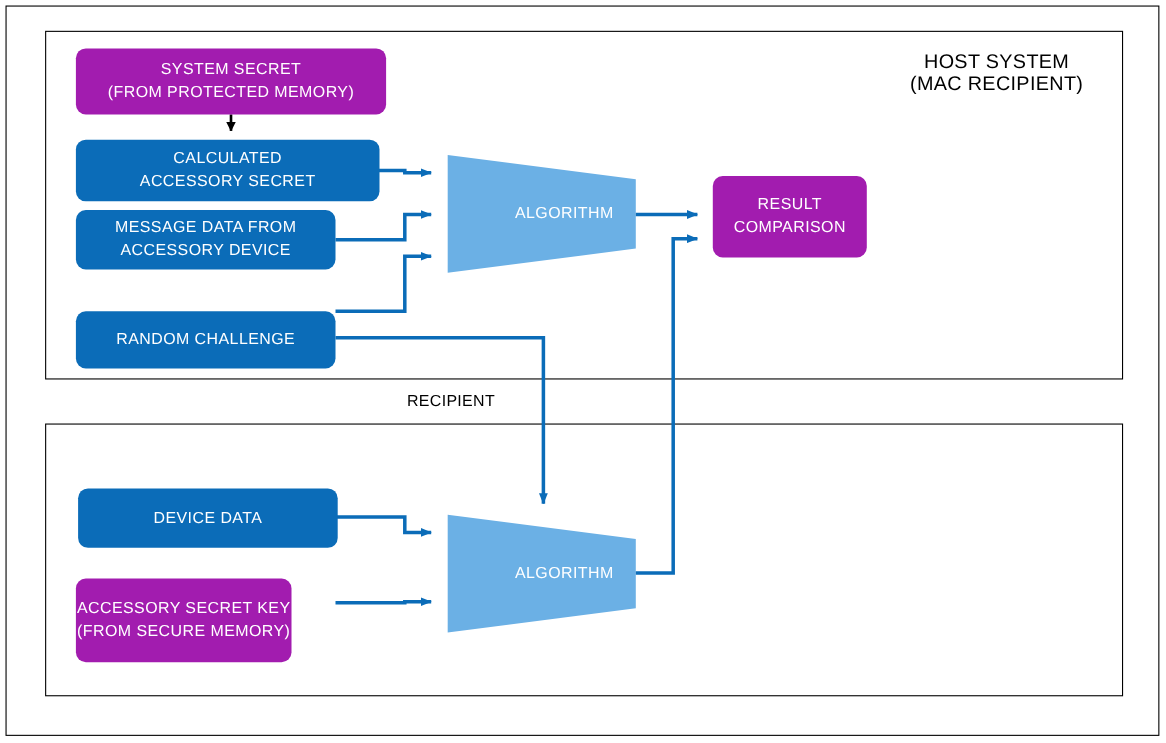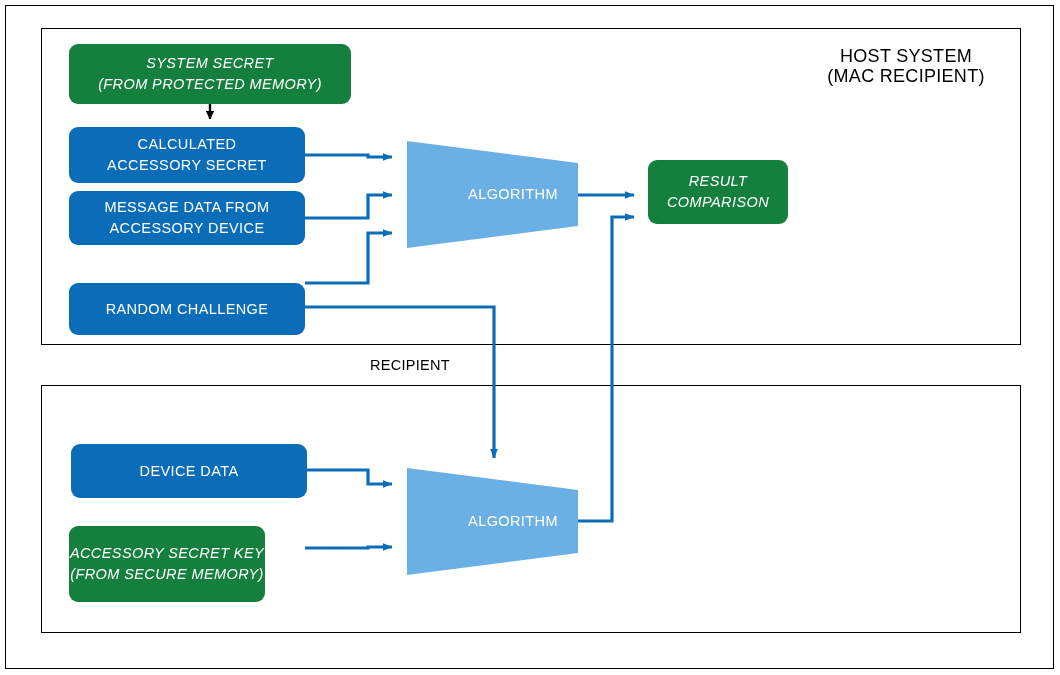--- a/index.html
+++ b/index.html
@@ -70,30 +70,30 @@
     align-items: center;
     justify-content: center;
     text-align: center;
     color: #ffffff;
     font-size: 14.5px;
     line-height: 21px;
     letter-spacing: 0.4px;
     white-space: pre-line;
     box-sizing: border-box;
   }
-  .navy { background: #15803d; font-style: italic; }
+  .navy { background: #a21caf; }
   .blue { background: #0b6cb8; }
 
   #box-system-secret  { left: 69px;  top: 44px;  width: 282px; height: 60px; }
-  #box-calc-secret    { left: 69px;  top: 127px; width: 236px; height: 56px; }
+  #box-calc-secret    { left: 69px;  top: 127px; width: 276px; height: 56px; }
   #box-message-data   { left: 69px;  top: 191px; width: 236px; height: 54px; }
   #box-random-chal    { left: 69px;  top: 264px; width: 236px; height: 52px; margin-top: 19px; }
   #box-device-data    { left: 71px;  top: 444px; width: 236px; height: 54px; }
   #box-acc-secret-key { left: 69px;  top: 526px; width: 196px; height: 76px; text-align: center; }
-  #box-result         { left: 648px; top: 160px; width: 140px; height: 64px; }
+  #box-result         { left: 648px; top: 160px; width: 140px; height: 74px; }
 
   .trapezoid-label {
     position: absolute;
     color: #ffffff;
     font-size: 14.5px;
     letter-spacing: 0.4px;
     text-align: center;
     pointer-events: none;
     padding-left: 31px;
   }

